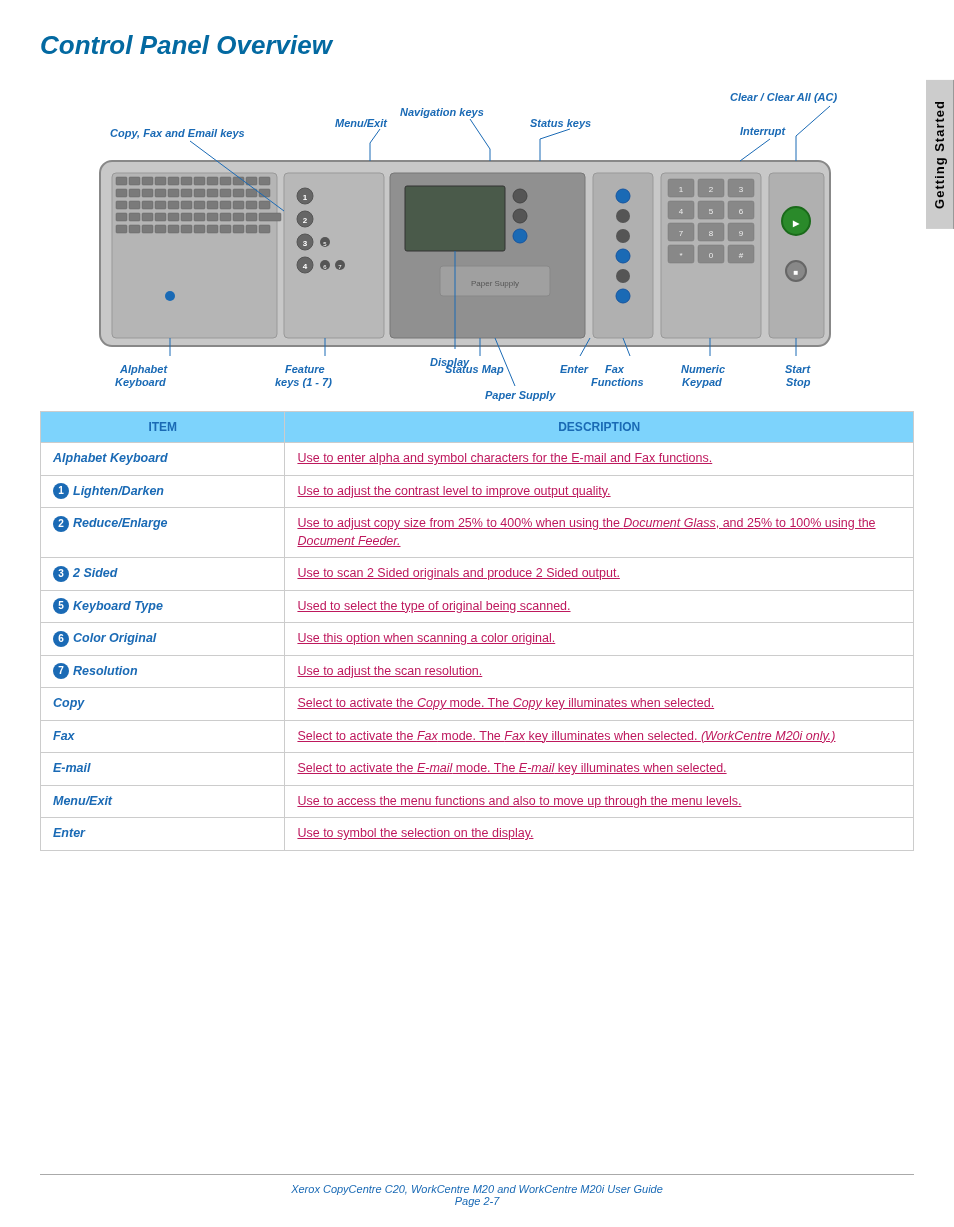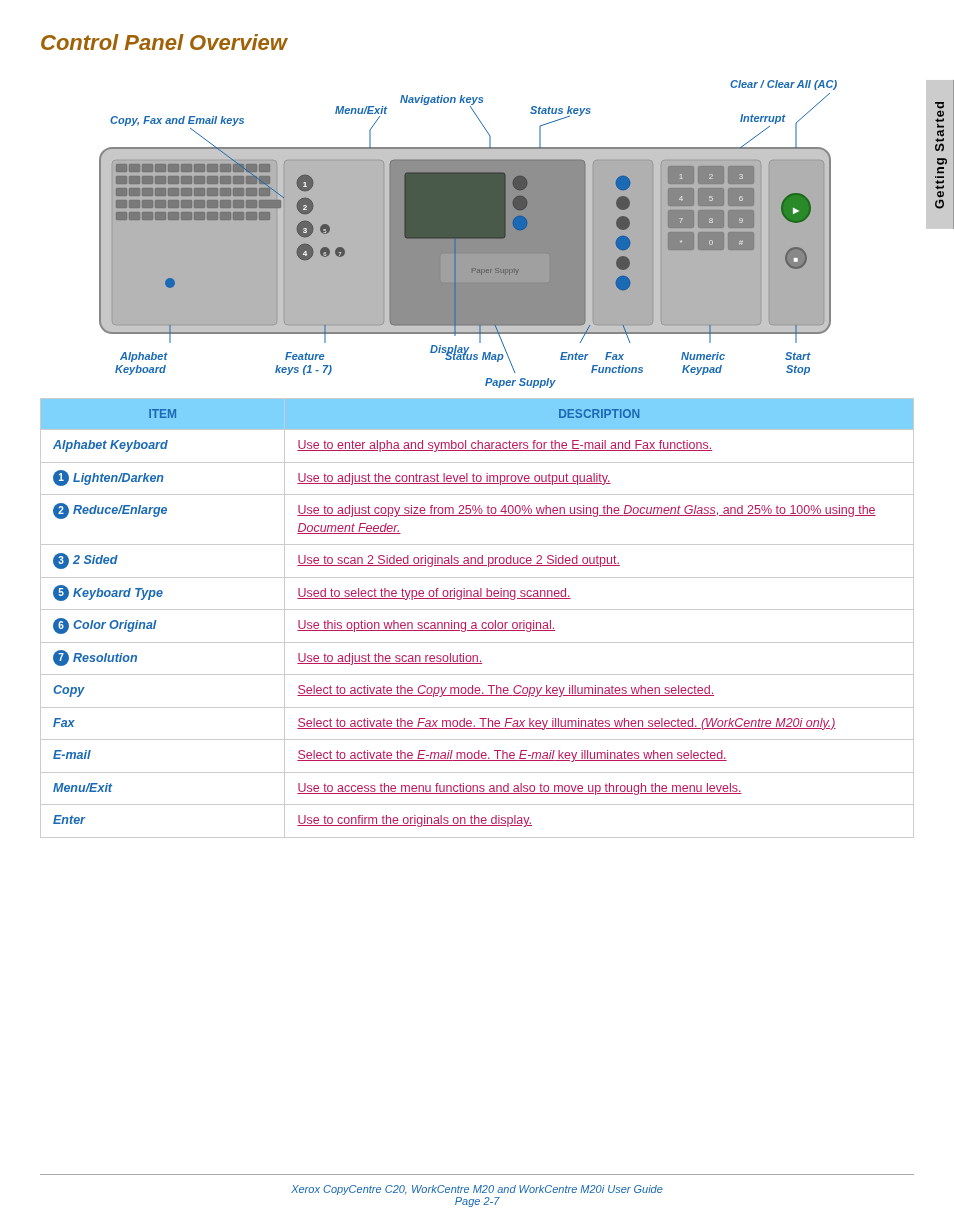--- a/index.html
+++ b/index.html
@@ -33,25 +33,25 @@
       padding: 20px 6px;
       font-size: 13px;
       font-weight: bold;
       color: #000;
       letter-spacing: 1px;
       border-left: 1px solid #999;
     }
 
     
     .page-title {
-      font-size: 22px;
+      font-size: 26px;
       font-style: italic;
       font-weight: bold;
-      color: #a16207;
-      margin-bottom: 12px;
+      color: #0369a1;
+      margin-bottom: 20px;
     }
 
     
     .info-table {
       width: 100%;
       border-collapse: collapse;
       margin-top: 10px;
     }
 
     .info-table th {
@@ -395,21 +395,21 @@
         <tr>
           <td class="item-cell"><span>E-mail</span></td>
           <td class="desc-cell">Select to activate the <em>E-mail</em> mode. The <em>E-mail</em> key illuminates when selected.</td>
         </tr>
         <tr>
           <td class="item-cell"><span>Menu/Exit</span></td>
           <td class="desc-cell">Use to access the menu functions and also to move up through the menu levels.</td>
         </tr>
         <tr>
           <td class="item-cell"><span>Enter</span></td>
-          <td class="desc-cell">Use to confirm the originals on the display.</td>
+          <td class="desc-cell">Use to symbol the selection on the display.</td>
         </tr>
       </tbody>
   </table>
 
   <div class="page-footer">
     <span>Xerox CopyCentre C20, WorkCentre M20 and WorkCentre M20i User Guide</span>
     <span>Page 2-7</span>
   </div>
 
 </div>

